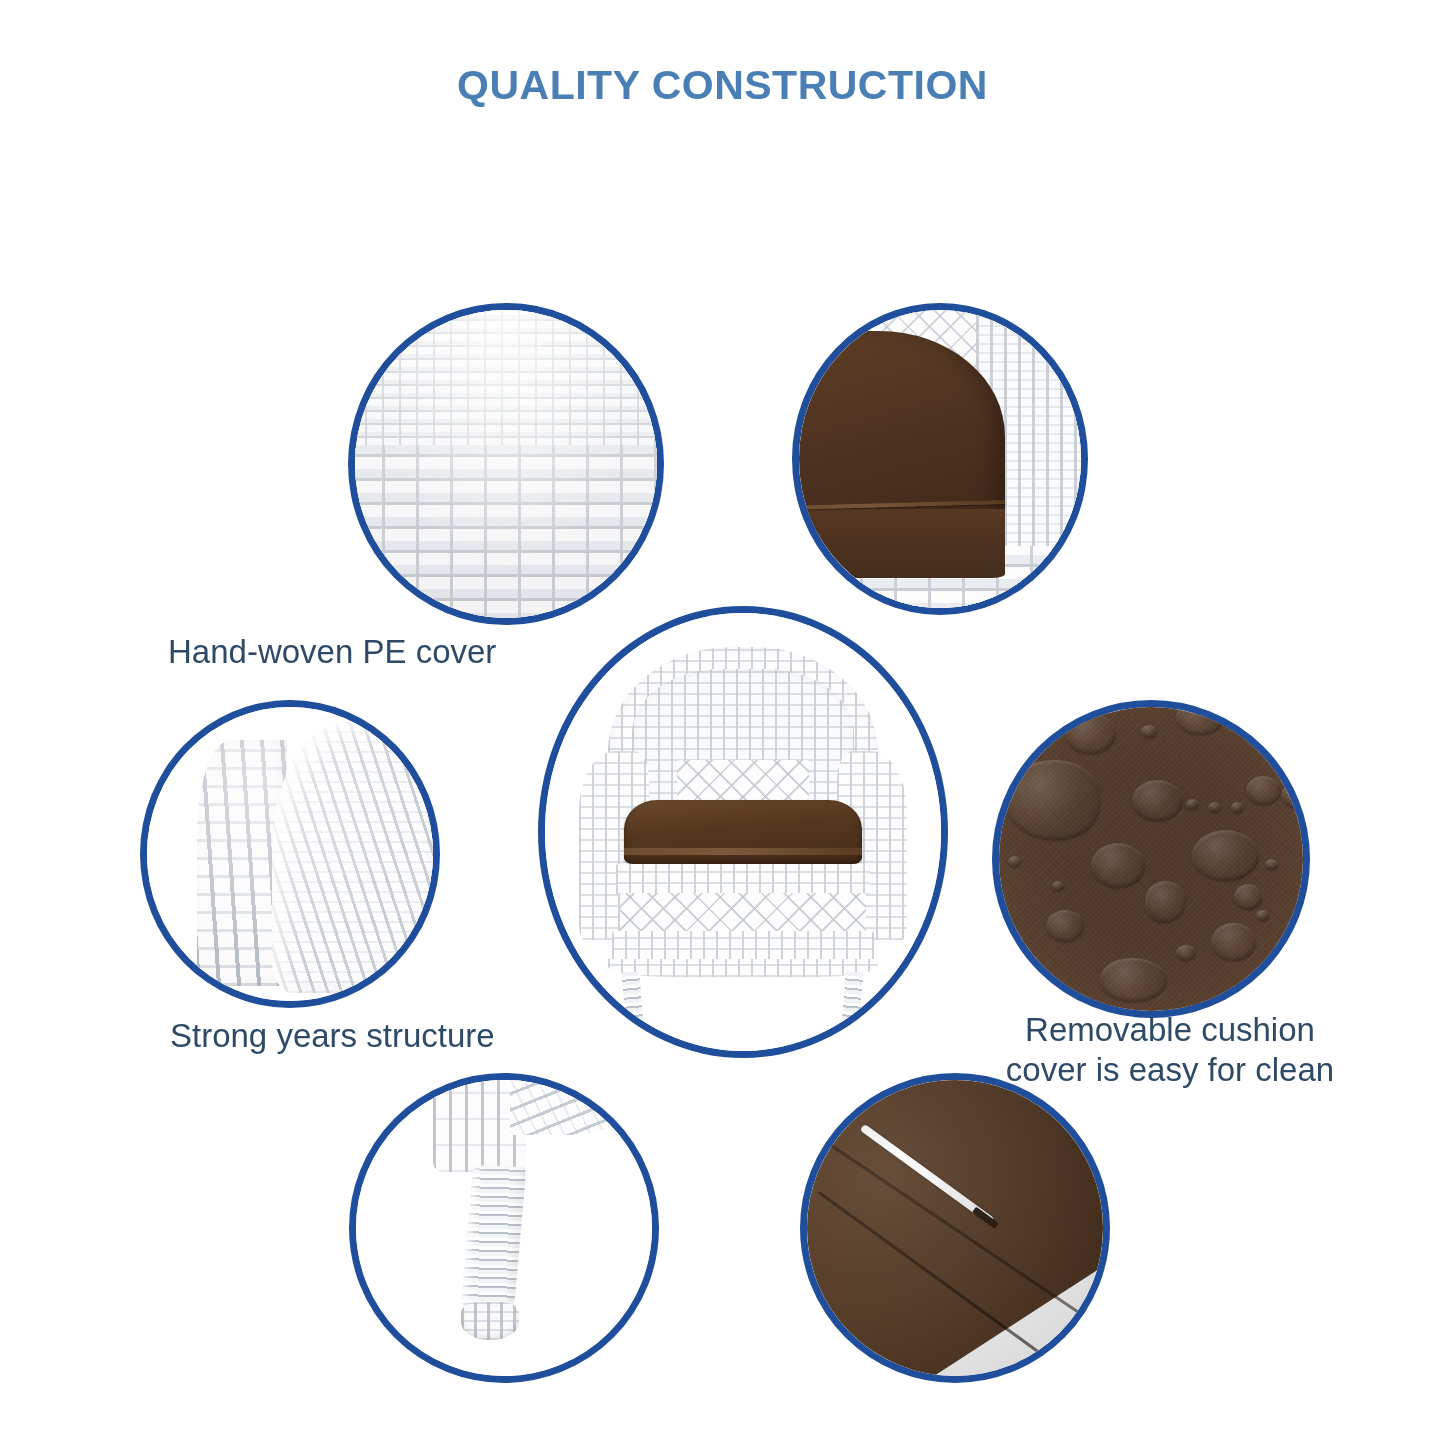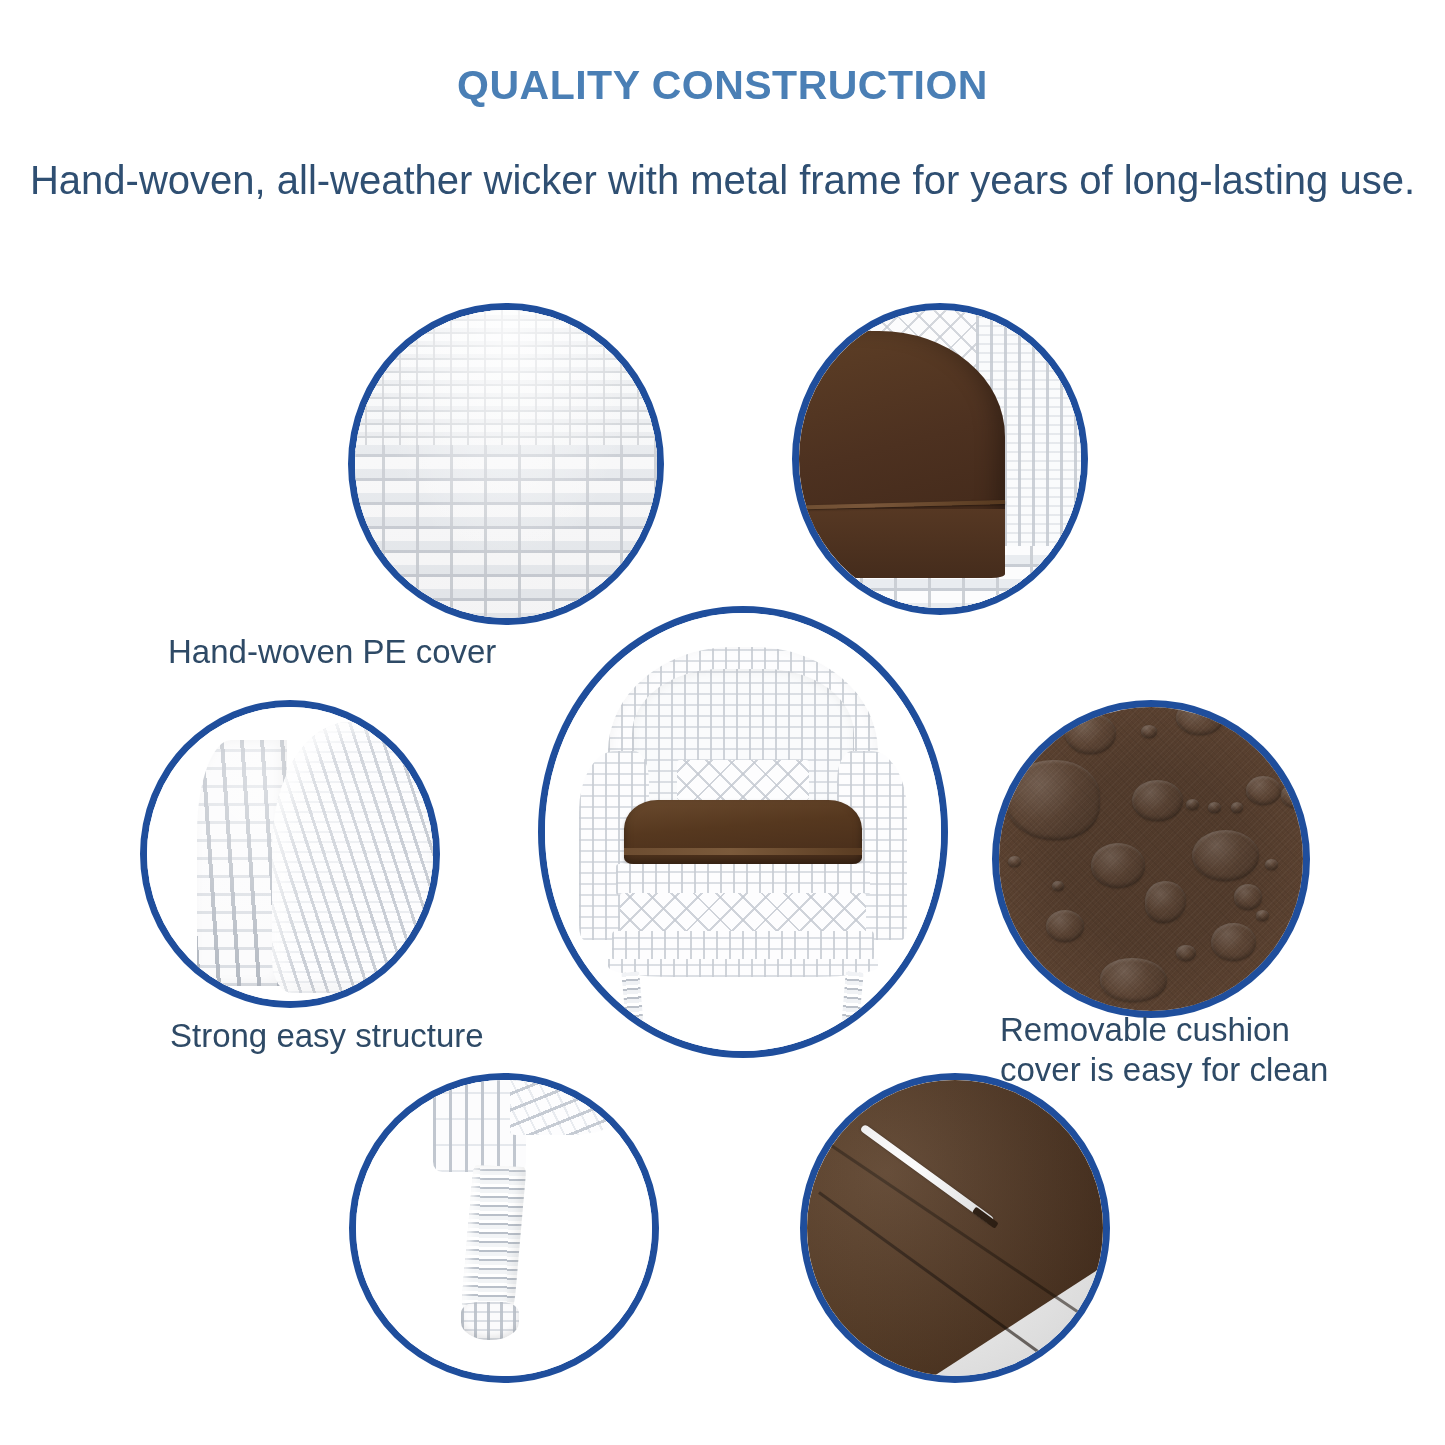--- a/index.html
+++ b/index.html
@@ -104,21 +104,20 @@
       repeating-linear-gradient(45deg, rgba(196,201,209,.8) 0 2px, rgba(0,0,0,0) 2px 16px),
       repeating-linear-gradient(-45deg, rgba(196,201,209,.8) 0 2px, rgba(0,0,0,0) 2px 16px);
   }
 </style>
 </head>
 <body>
 
 <div class="page">
 
   <div class="title">QUALITY CONSTRUCTION</div>
-  <div class="subtitle">Hand-woven, all-weather wicker with metal frame for years of long-lasting use.</div>
 
   <div class="circle" style="left:348px;top:303px;width:316px;height:322px;">
     <div class="inner">
       <div class="ph weave-fine" style="height:46%;"></div>
       <div class="ph weave-basket" style="top:44%;height:56%;"></div>
       <div class="ph" style="background:
         radial-gradient(ellipse at 50% 10%, rgba(255,255,255,.65), rgba(255,255,255,0) 58%),
         linear-gradient(180deg, rgba(255,255,255,.25), rgba(0,0,0,.035));"></div>
     </div>
   </div>
@@ -309,18 +308,18 @@
                   background:rgba(24,13,6,.60);
                   transform:rotate(36deg);transform-origin:left center;"></div>
 
       <div class="ph" style="background:radial-gradient(ellipse at 28% 32%, rgba(255,255,255,.10), rgba(0,0,0,.14) 78%);"></div>
     </div>
   </div>
 
   <div class="caption" style="left:168px;top:632px;">Hand-woven PE cover</div>
 
 
-  <div class="caption" style="left:170px;top:1016px;">Strong easy structure</div>
-
-  <div class="caption" style="left:1000px;top:1010px;text-align:left;width:340px;">Removable cushion
+  <div class="caption" style="left:170px;top:1016px;">Strong years structure</div>
+
+  <div class="caption" style="left:1000px;top:1010px;text-align:center;width:340px;">Removable cushion
 cover is easy for clean</div>
 
 </div>
 
 </body></html>

